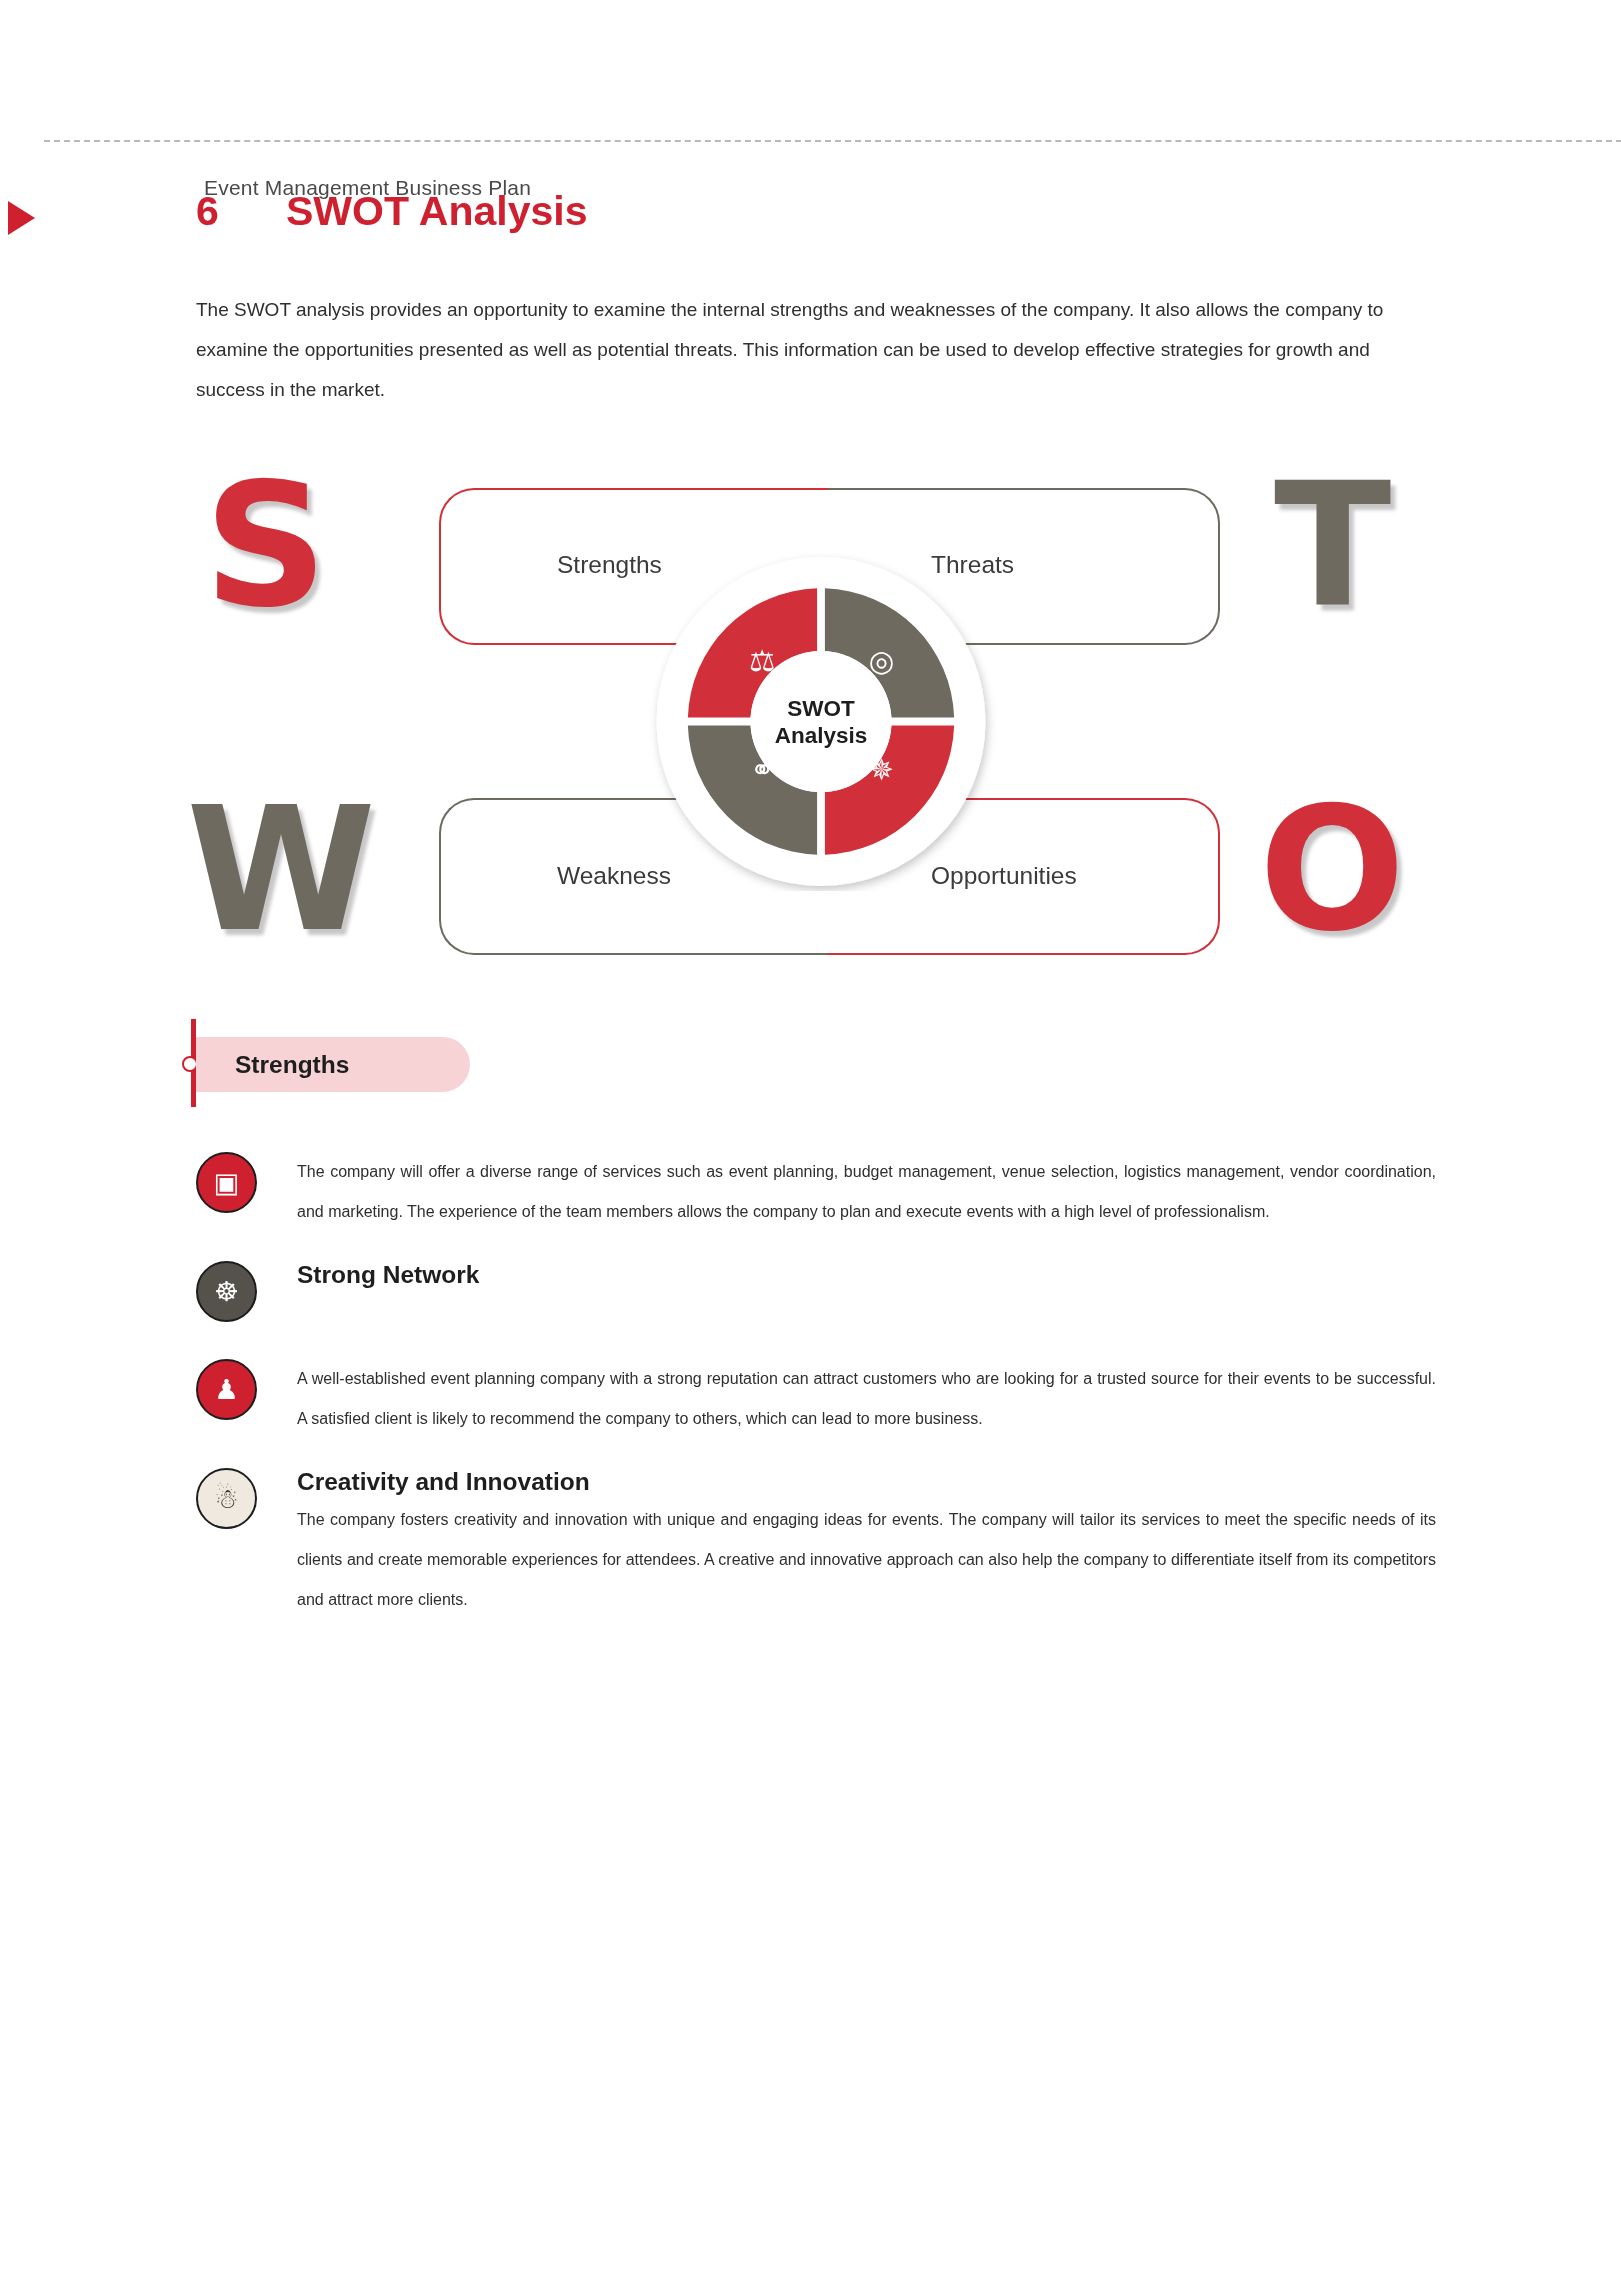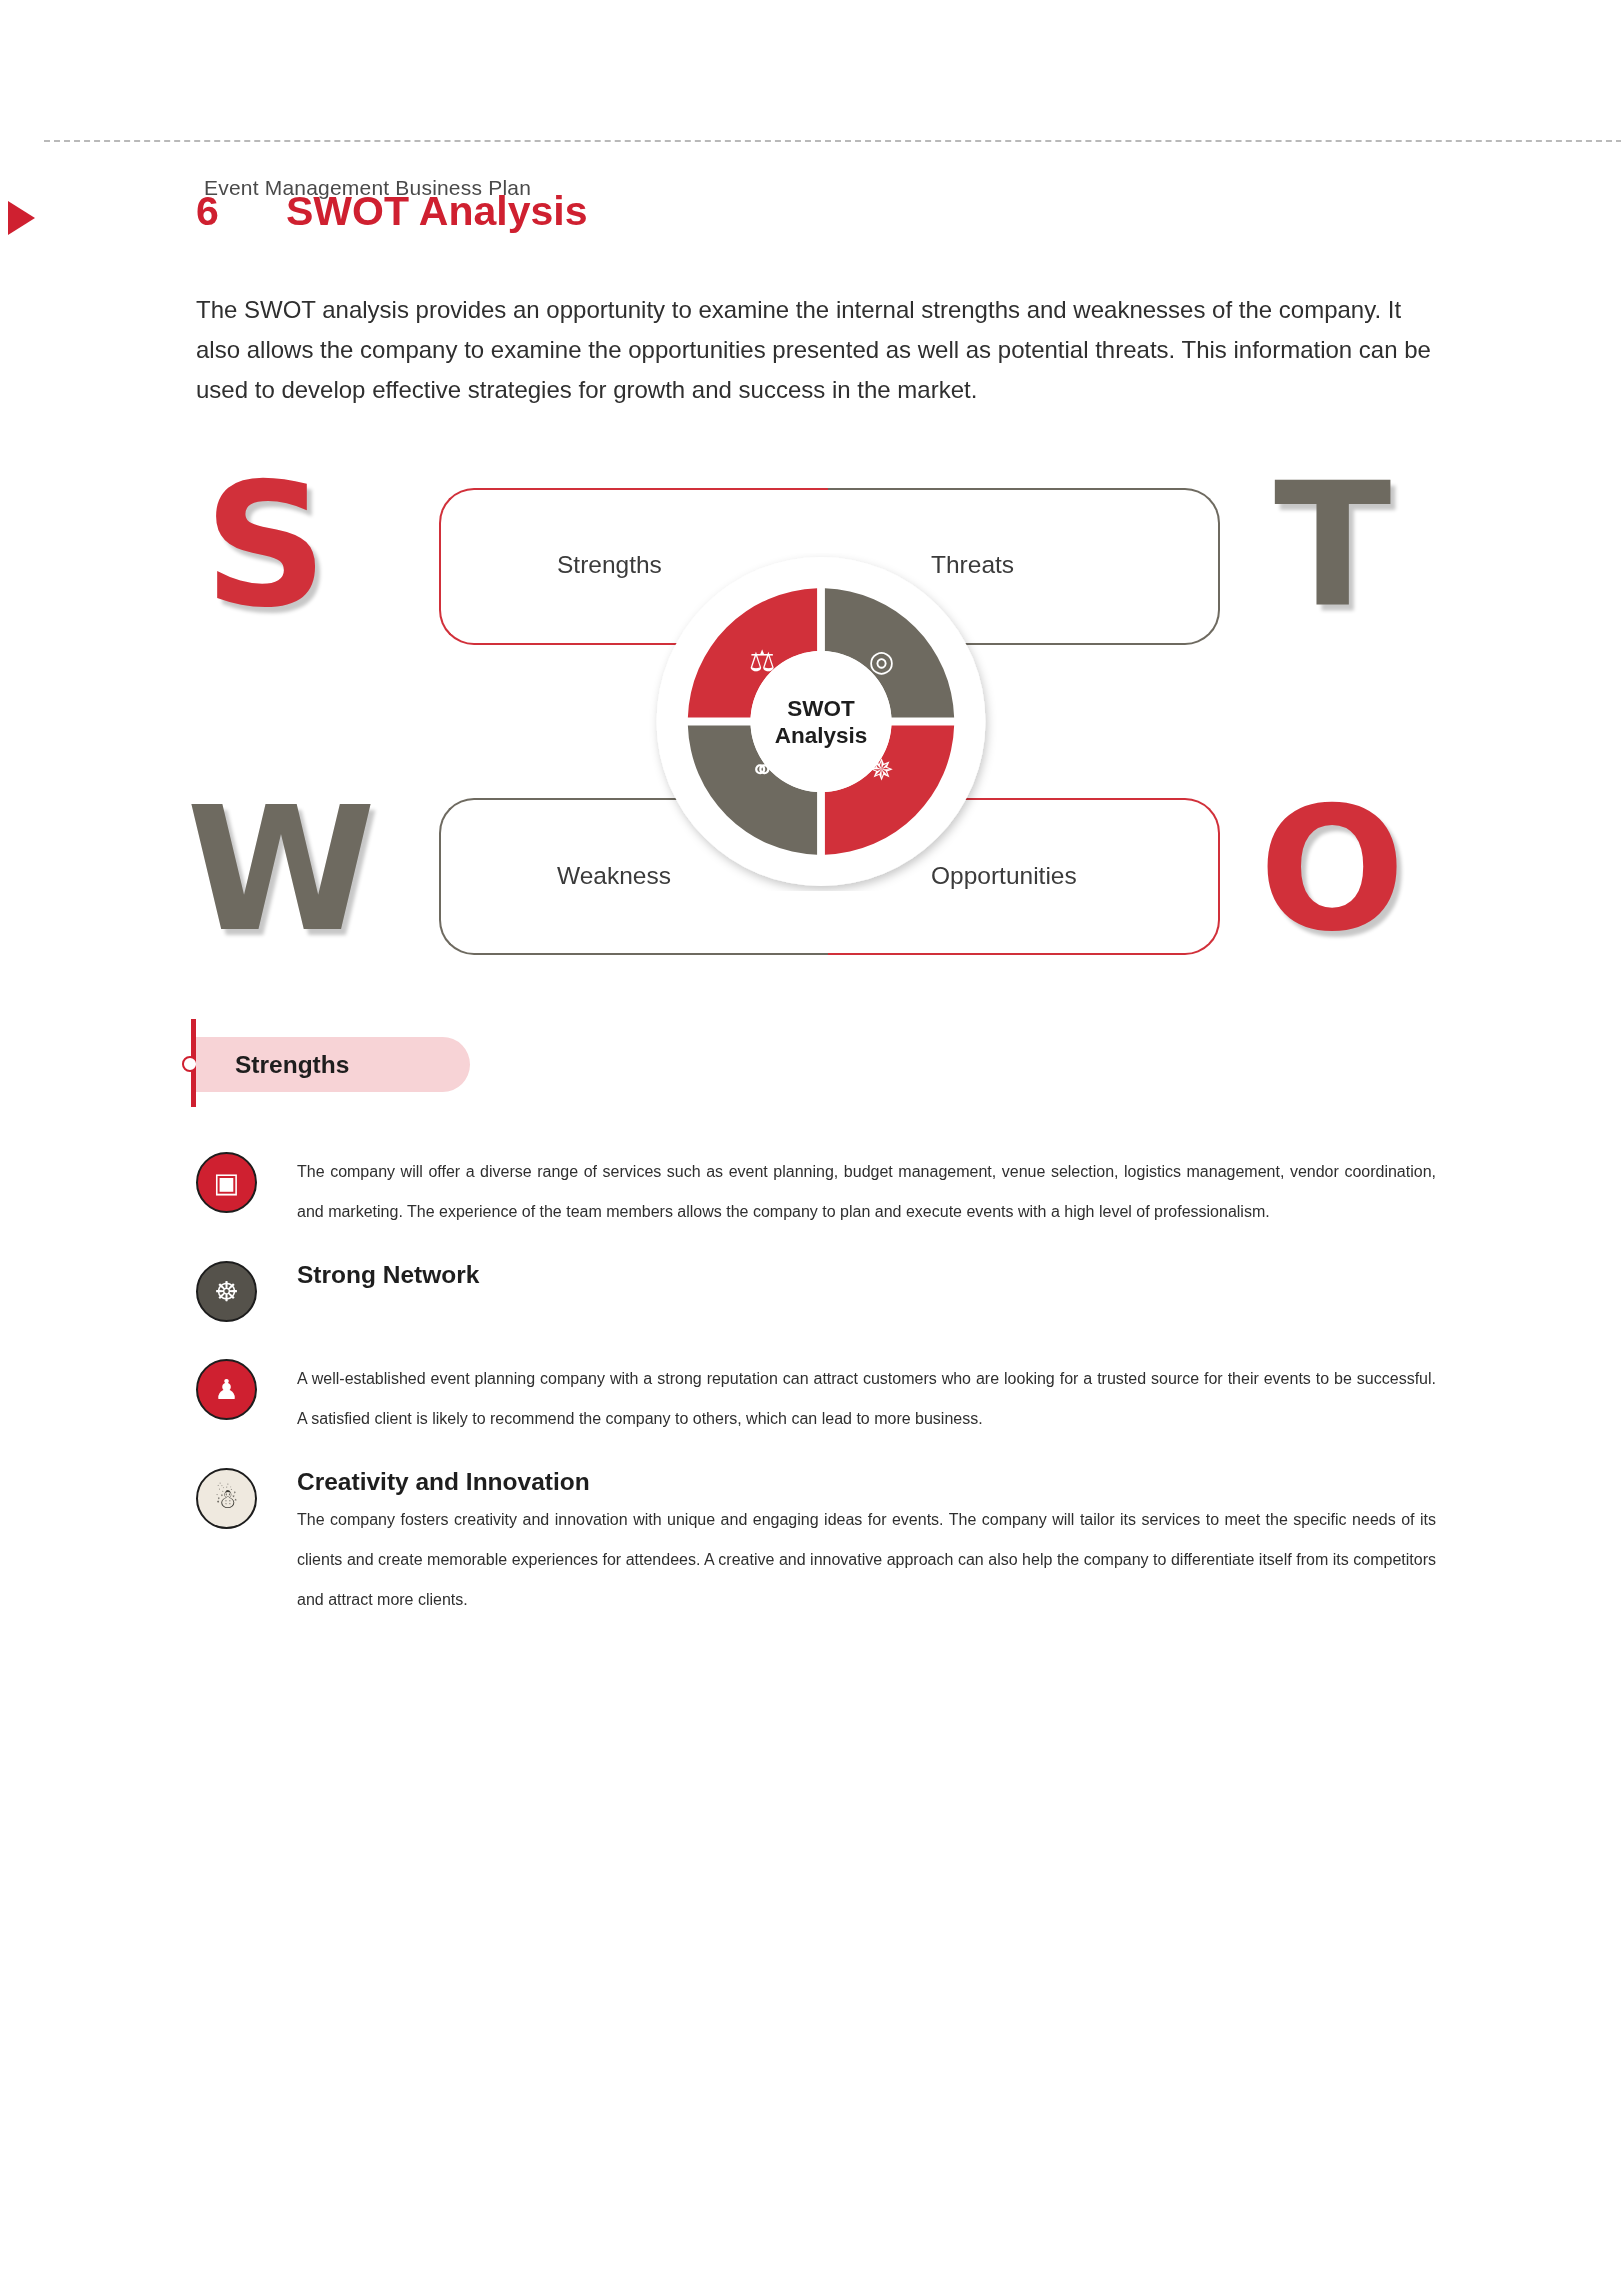--- a/index.html
+++ b/index.html
@@ -72,21 +72,21 @@
     font-weight: bold;
     color: #cf2030;
   }
 
   
   .intro {
     position: absolute;
     left: 196px;
     top: 290px;
     width: 1237px;
-    font-size: 24px;
+    font-size: 19px;
     line-height: 40px;
     color: #2f2f2f;
     text-align: left;
   }
 
   
   .swot {
     position: absolute;
     left: 196px;
     top: 470px;

